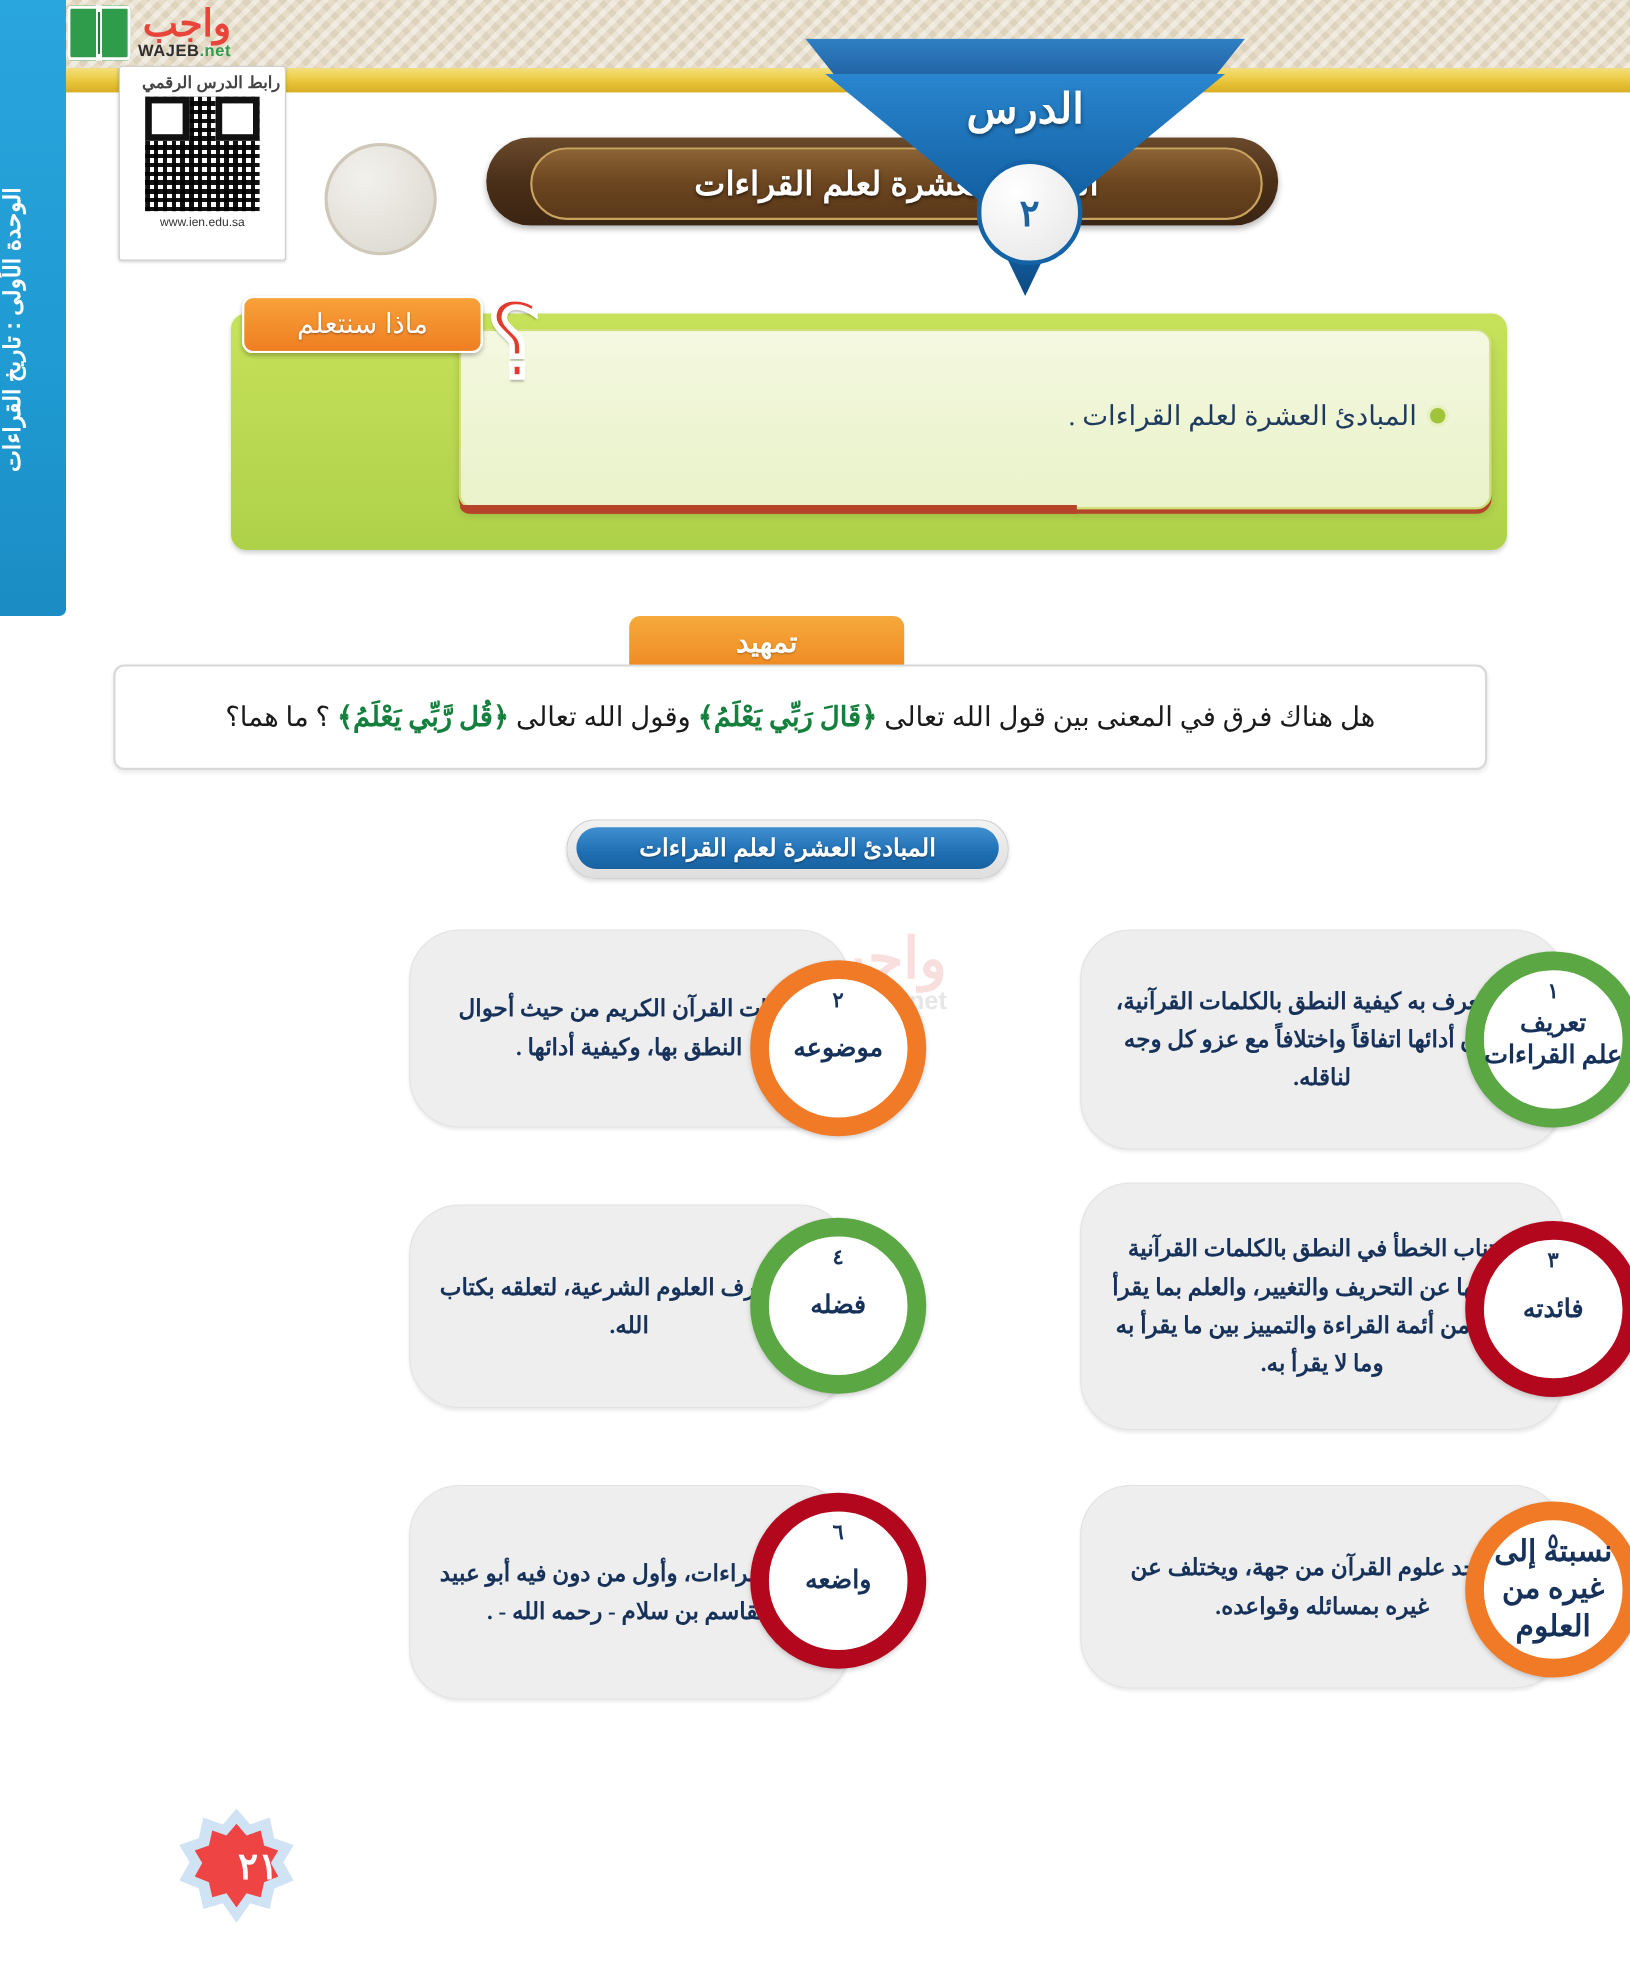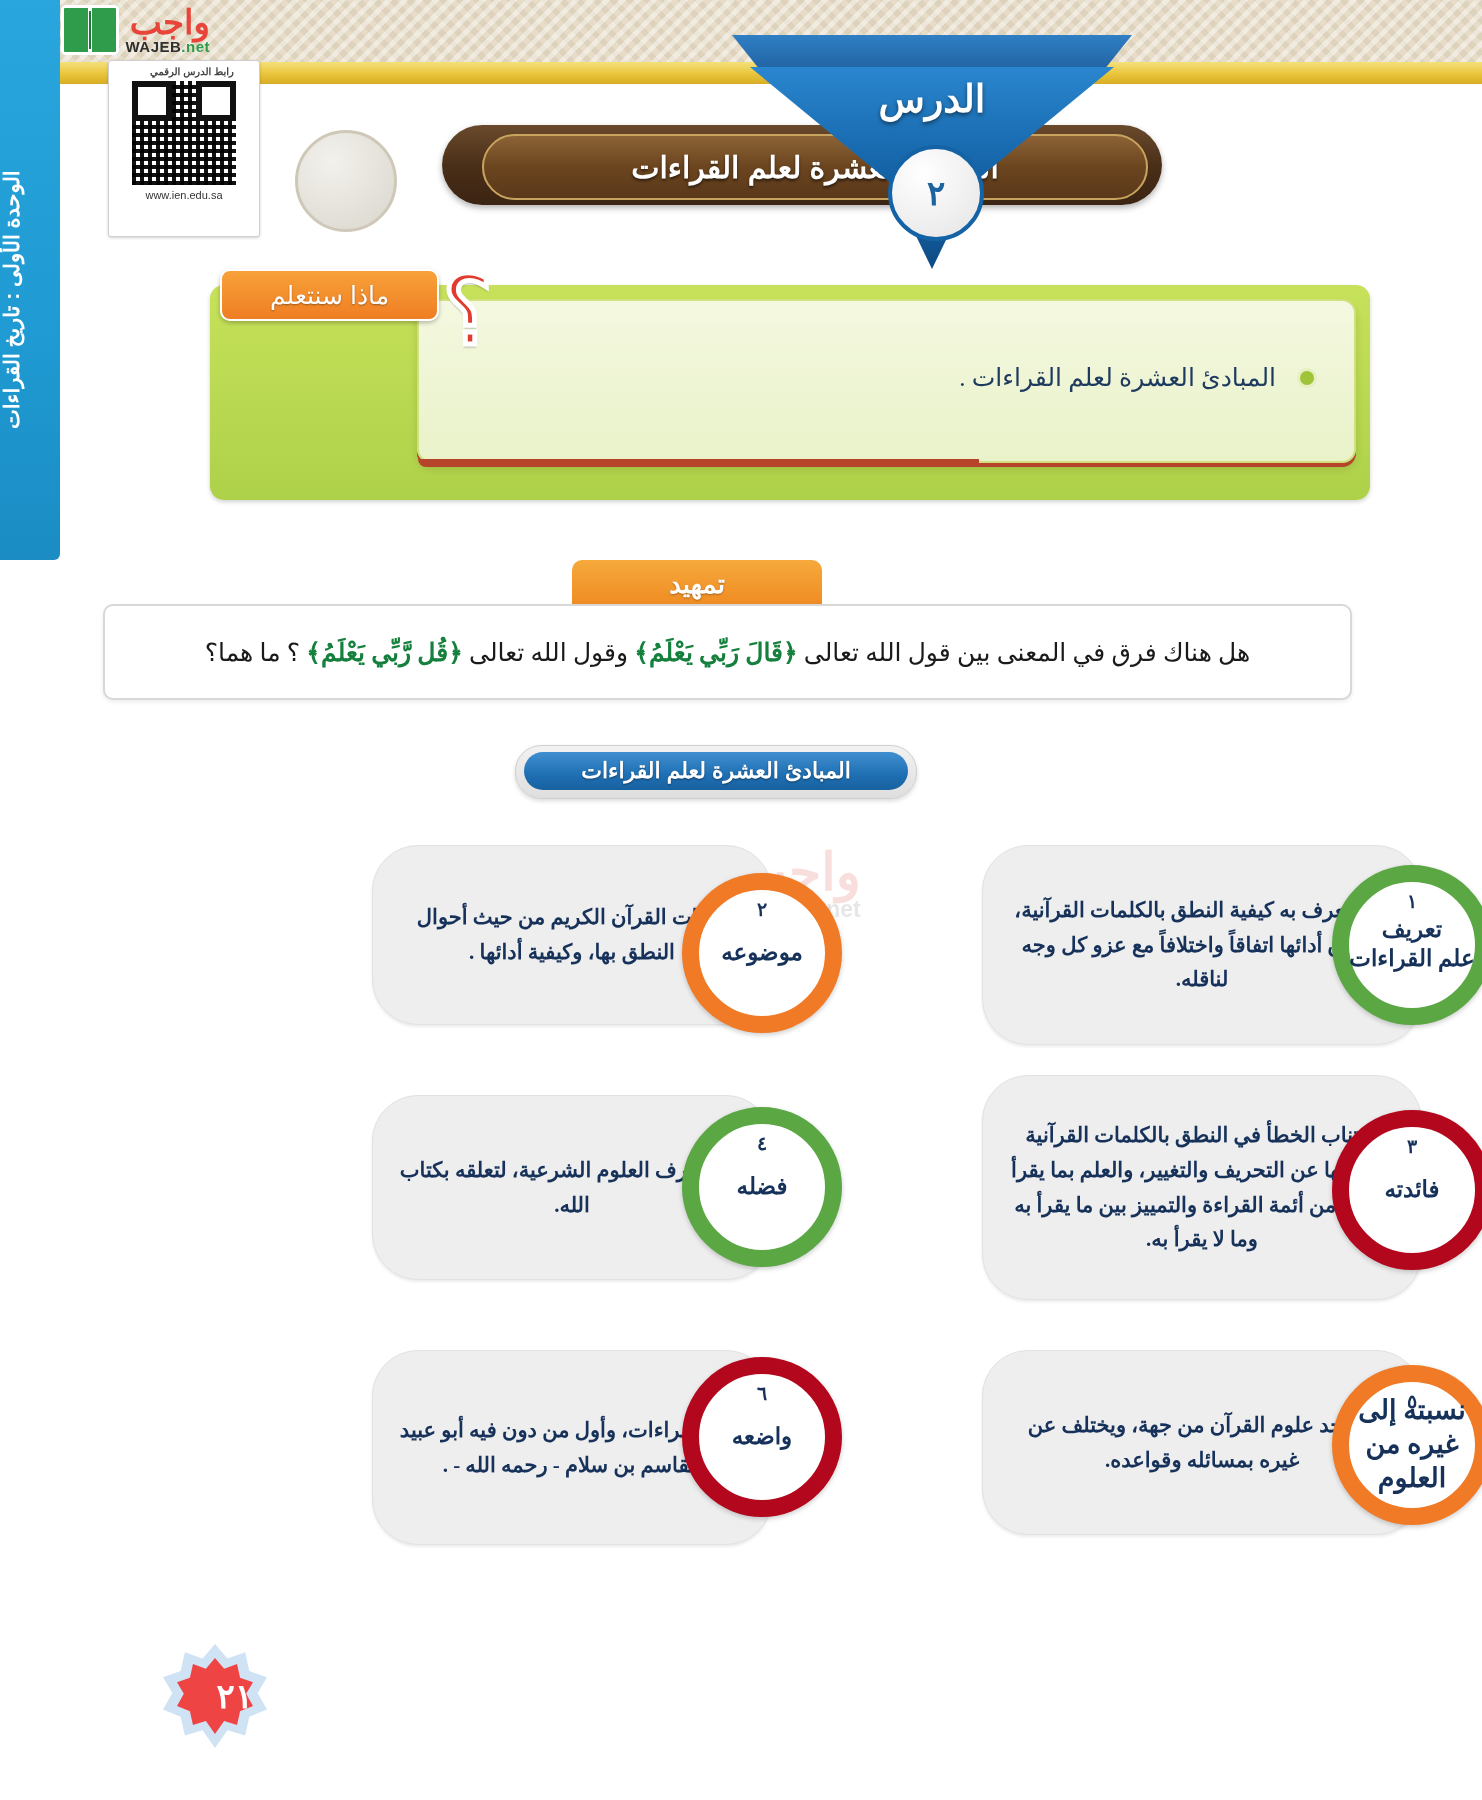--- a/index.html
+++ b/index.html
@@ -55,21 +55,21 @@
   .wajeb-ar{color:#e8443a;font-size:34px;font-weight:bold;line-height:32px;}
   .wajeb-en{color:#2f2f2f;font-size:15px;font-weight:bold;letter-spacing:.5px;}
   .wajeb-en b{color:#2e9c4a;}
   
   .qr-card{
     position:absolute;top:60px;right:1222px;width:150px;height:175px;
     background:#ffffff;border:1px solid #cfcfcf;border-radius:3px;
     box-shadow:0 1px 3px rgba(0,0,0,.18);
     display:flex;flex-direction:column;align-items:center;z-index:30;
   }
-  .qr-title{font-size:10px;color:#444;margin-top:5px;font-weight:bold;margin-left:16px;}
+  .qr-title{font-size:15px;color:#444;margin-top:5px;font-weight:bold;margin-left:16px;}
   .qr-code{
     width:104px;height:104px;margin-top:4px;
     background:
       repeating-linear-gradient(0deg,#111 0 4px,#fff 4px 8px),
       repeating-linear-gradient(90deg,#111 0 4px,#fff 4px 8px);
     background-blend-mode:multiply;
     position:relative;
   }
   .qr-code:before,.qr-code:after{
     content:"";position:absolute;width:28px;height:28px;border:6px solid #111;background:#fff;
@@ -141,21 +141,21 @@
     position:absolute;top:14px;right:14px;width:935px;height:160px;
     background:linear-gradient(180deg,#f4f8e0 0%,#e9f2c9 100%);
     border:2px solid #cfe07d;border-radius:14px;
     box-shadow:0 4px 0 #b6442b, 0 6px 8px rgba(0,0,0,.12);
   }
   .learn-inner:after{
     content:"";position:absolute;left:-1px;bottom:-6px;width:60%;height:8px;
     background:#b6442b;border-bottom-left-radius:12px;
   }
   .learn-item{
-    position:absolute;top:62px;right:40px;display:flex;align-items:center;gap:24px;
+    position:absolute;top:62px;right:40px;display:flex;align-items:center;gap:12px;
     direction:rtl;
   }
   .learn-bullet{width:14px;height:14px;border-radius:50%;background:#9fc43a;box-shadow:0 0 0 3px #e6f0c0;}
   .learn-text{font-size:25px;color:#1f3a5f;font-family:"Liberation Serif",serif;}
   .learn-tag{
     position:absolute;top:-16px;left:10px;width:215px;height:48px;
     background:linear-gradient(180deg,#f8a13a 0%,#ef7e22 100%);
     border:2px solid #ffffff;border-radius:10px;
     display:flex;align-items:center;justify-content:center;
     color:#ffffff;font-size:25px;font-weight:normal;text-shadow:0 1px 2px rgba(0,0,0,.35);

